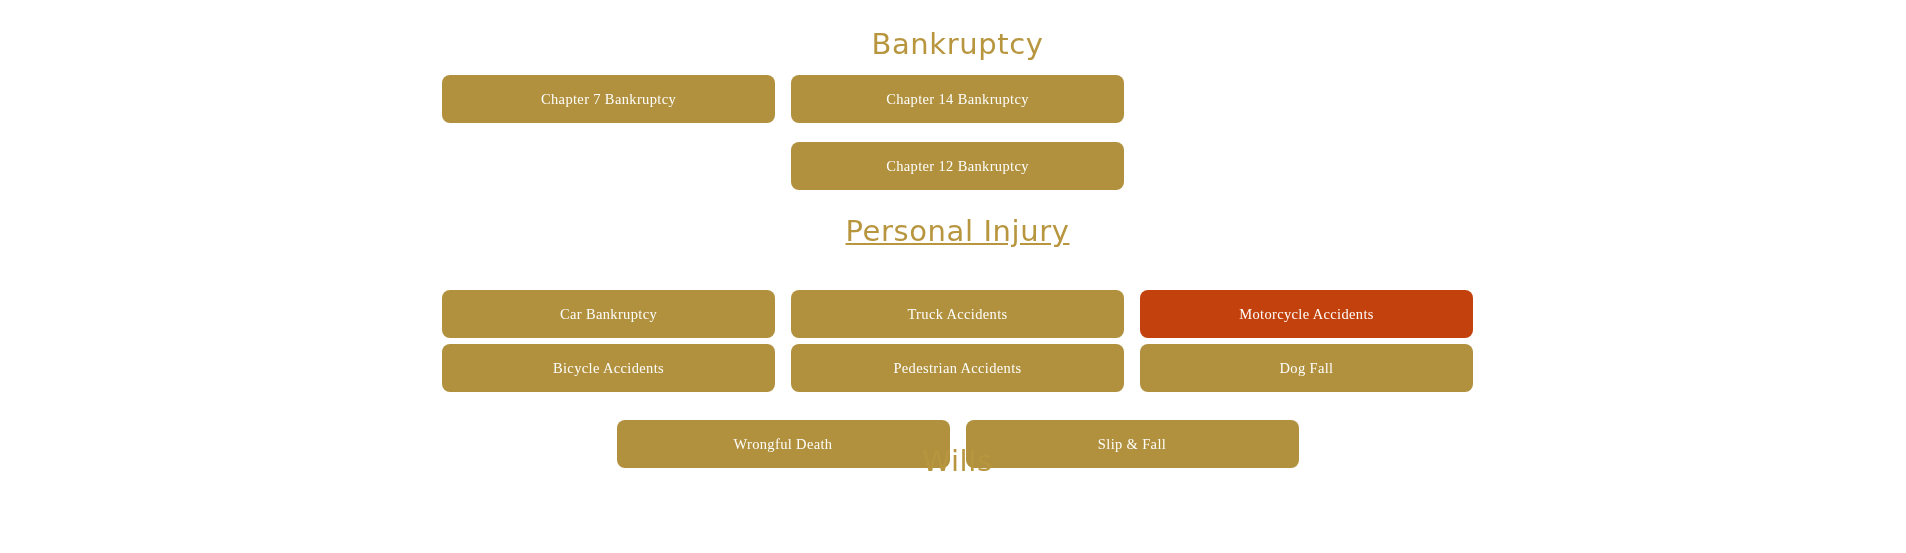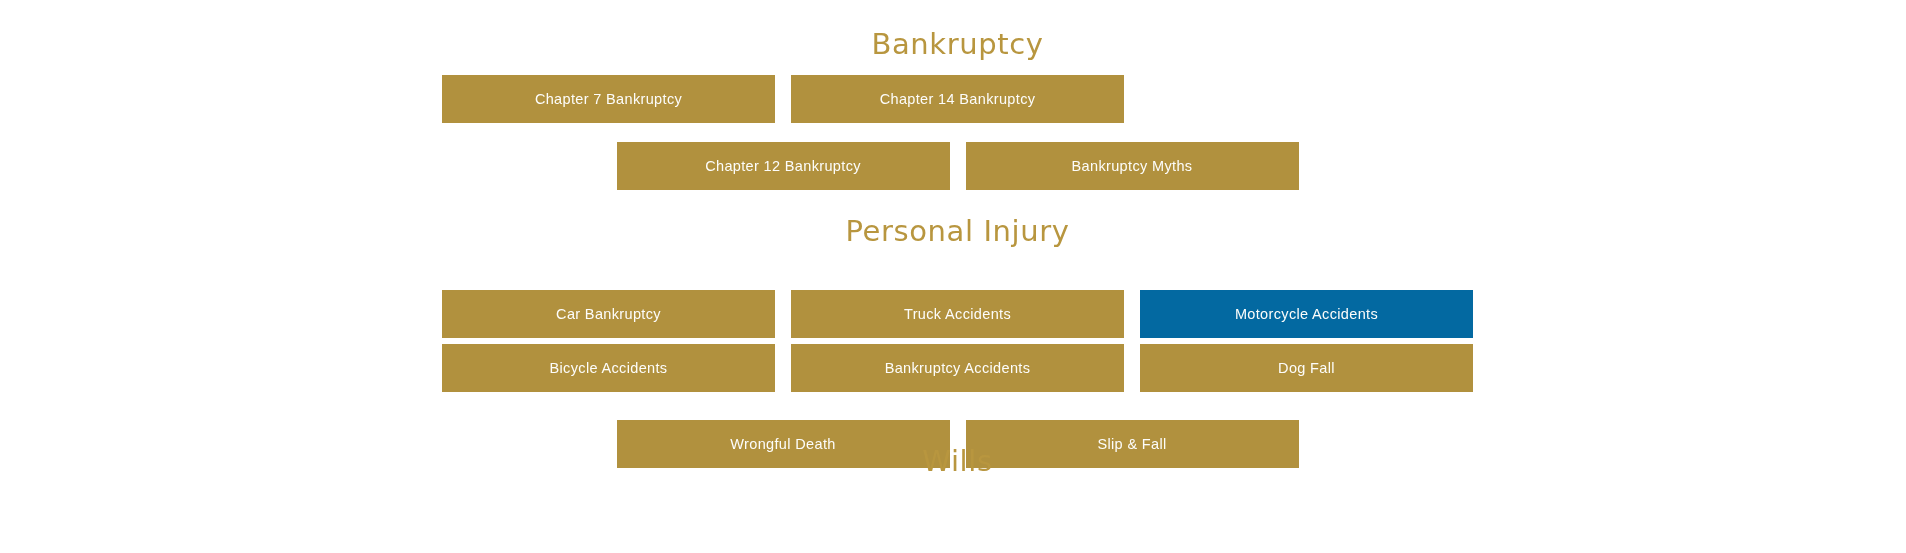--- a/index.html
+++ b/index.html
@@ -50,28 +50,28 @@
 
   .tile {
     width: 333px;
     height: 48px;
     box-sizing: border-box;
     background: #b1913e;
     color: #fdfdfb;
     display: flex;
     align-items: center;
     justify-content: center;
-    font-family: Liberation Sans, sans-serif;
+    font-family: Liberation Serif, serif;
     font-size: 14.5px;
     font-weight: 400;
     letter-spacing: 0.35px;
     line-height: 1;
     text-align: center;
     border: none;
-    border-radius: 0;
+    border-radius: 8px;
     text-decoration: none;
     cursor: pointer;
     user-select: none;
     padding: 0 20px;
     white-space: nowrap;
     overflow: hidden;
   }
 
   
   #heading-bankruptcy     { position:absolute; left:0;   top:6px;  width:1031px; }
@@ -93,34 +93,33 @@
 
     <h2 id="heading-bankruptcy" class="section-heading" style="color: rgb(184, 150, 63);">Bankruptcy</h2>
 
     <div id="row-bk-1" class="btn-row">
       <a class="tile" style="background: rgb(177, 145, 62); color: rgb(253, 253, 251);">Chapter 7 Bankruptcy</a>
       <a class="tile" style="background: rgb(177, 145, 62); color: rgb(253, 253, 251);">Chapter 14 Bankruptcy</a>
     </div>
 
     <div id="row-bk-2" class="btn-row centered">
       <a class="tile" style="background: rgb(177, 145, 62); color: rgb(253, 253, 251);">Chapter 12 Bankruptcy</a>
-      <a class="tile" style="background: rgb(177, 145, 62); color: rgb(253, 253, 251);">Bankruptcy Myths</a>
     </div>
 
-    <h2 id="heading-personal-injury" class="section-heading" style="color: rgb(184, 150, 63);">Personal Injury</h2>
+    <h2 id="heading-personal-injury" class="section-heading" style="color: rgb(184, 150, 63); text-decoration: underline;">Personal Injury</h2>
 
     <div id="row-pi-1" class="btn-row">
       <a class="tile" style="background: rgb(177, 145, 62); color: rgb(253, 253, 251);">Car Bankruptcy</a>
       <a class="tile" style="background: rgb(177, 145, 62); color: rgb(253, 253, 251);">Truck Accidents</a>
-      <a class="tile" style="background: #0369a1; color: rgb(253, 253, 251);">Motorcycle Accidents</a>
+      <a class="tile" style="background: #c2410c; color: rgb(253, 253, 251);">Motorcycle Accidents</a>
     </div>
 
     <div id="row-pi-2" class="btn-row">
       <a class="tile" style="background: rgb(177, 145, 62); color: rgb(253, 253, 251);">Bicycle Accidents</a>
-      <a class="tile" style="background: rgb(177, 145, 62); color: rgb(253, 253, 251);">Bankruptcy Accidents</a>
+      <a class="tile" style="background: rgb(177, 145, 62); color: rgb(253, 253, 251);">Pedestrian Accidents</a>
       <a class="tile" style="background: rgb(177, 145, 62); color: rgb(253, 253, 251);">Dog Fall</a>
     </div>
 
     <div id="row-pi-3" class="btn-row centered">
       <a class="tile" style="background: rgb(177, 145, 62); color: rgb(253, 253, 251);">Wrongful Death</a>
       <a class="tile" style="background: rgb(177, 145, 62); color: rgb(253, 253, 251);">Slip &amp; Fall</a>
     </div>
 
     <h2 id="heading-wills" class="section-heading" style="color: rgb(184, 150, 63);">Wills</h2>
 

